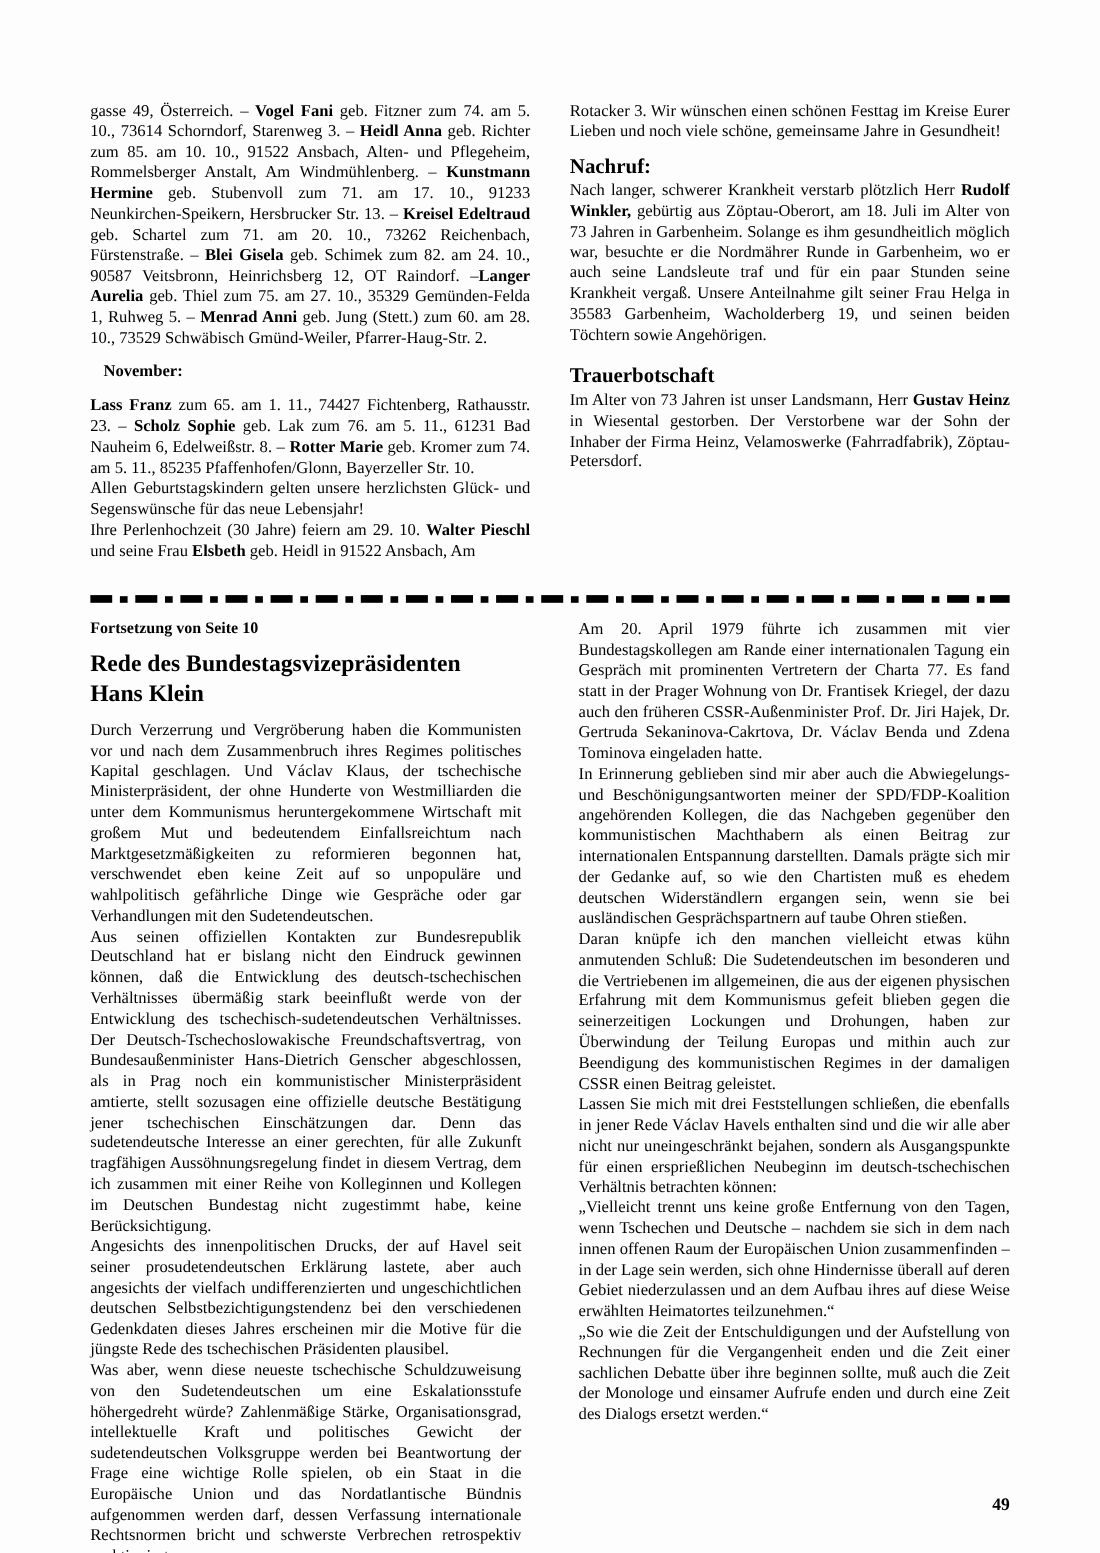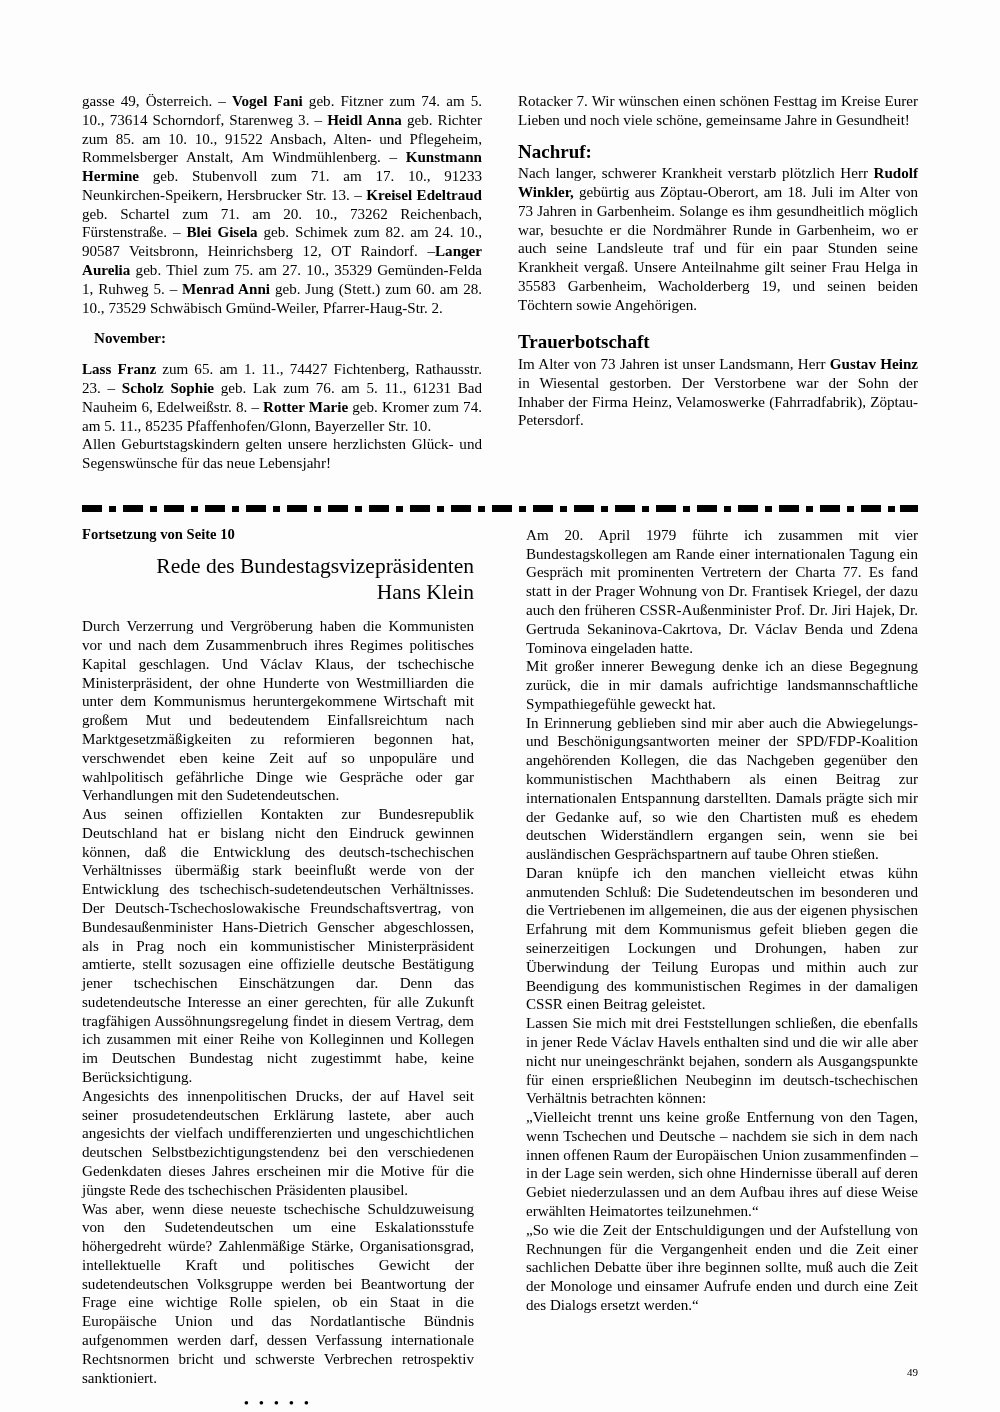--- a/index.html
+++ b/index.html
@@ -63,38 +63,38 @@
     width: 836px;
     display: block;
   }
 
   .cont-note {
     font-weight: bold;
     font-size: 14.6px;
     margin-bottom: 10px;
   }
   .article-title {
-    text-align: right;
-    font-weight: normal;
+    text-align: left;
+    font-weight: bold;
     font-size: 21.5px;
     line-height: 1.22;
     margin: 2px 0 12px 0;
   }
   .dots {
     text-align: center;
     letter-spacing: 3px;
     font-size: 15px;
     margin-top: 8px;
   }
   .pagenum {
     position: absolute;
     right: 82px;
     bottom: 34px;
-    font-size: 11px;
-    font-weight: normal;
+    font-size: 16px;
+    font-weight: bold;
   }
   .lower-cols {
     display: flex;
     gap: 52px;
     align-items: flex-start;
   }
   .sub-head {
     font-weight: bold;
     font-size: 19px;
     margin: 0 0 1px 0;
@@ -106,24 +106,25 @@
 <div class="page">
   <div class="content">
 
     <div class="cols">
 
       <div class="col">
         <p><span>gasse 49, Österreich. – </span><b>Vogel Fani</b><span> geb. Fitzner zum 74. am 5. 10., 73614 Schorndorf, Starenweg 3. – </span><b>Heidl Anna</b><span> geb. Richter zum 85. am 10. 10., 91522 Ansbach, Alten- und Pflegeheim, Rommelsberger Anstalt, Am Windmühlenberg. – </span><b>Kunstmann Hermine</b><span> geb. Stubenvoll zum 71. am 17. 10., 91233 Neunkirchen-Speikern, Hersbrucker Str. 13. – </span><b>Kreisel Edeltraud</b><span> geb. Schartel zum 71. am 20. 10., 73262 Reichenbach, Fürstenstraße. – </span><b>Blei Gisela</b><span> geb. Schimek zum 82. am 24. 10., 90587 Veitsbronn, Heinrichsberg 12, OT Raindorf. –</span><b>Langer Aurelia</b><span> geb. Thiel zum 75. am 27. 10., 35329 Gemünden-Felda 1, Ruhweg 5. – </span><b>Menrad Anni</b><span> geb. Jung (Stett.) zum 60. am 28. 10., 73529 Schwäbisch Gmünd-Weiler, Pfarrer-Haug-Str. 2.</span></p>
         <p class="heading-bold">November:</p>
         <p><b>Lass Franz</b><span> zum 65. am 1. 11., 74427 Fichtenberg, Rathausstr. 23. – </span><b>Scholz Sophie</b><span> geb. Lak zum 76. am 5. 11., 61231 Bad Nauheim 6, Edelweißstr. 8. – </span><b>Rotter Marie</b><span> geb. Kromer zum 74. am 5. 11., 85235 Pfaffenhofen/Glonn, Bayerzeller Str. 10.</span></p>
         <p>Allen Geburtstagskindern gelten unsere herzlichsten Glück- und Segenswünsche für das neue Lebensjahr!</p>
-      </div>
-
-      <div class="col">
-        <p>Rotacker 7. Wir wünschen einen schönen Festtag im Kreise Eurer Lieben und noch viele schöne, gemeinsame Jahre in Gesundheit!</p>
+        <p><span>Ihre Perlenhochzeit (30 Jahre) feiern am 29. 10. </span><b>Walter Pieschl</b><span> und seine Frau </span><b>Elsbeth</b><span> geb. Heidl in 91522 Ansbach, Am</span></p>
+      </div>
+
+      <div class="col">
+        <p>Rotacker 3. Wir wünschen einen schönen Festtag im Kreise Eurer Lieben und noch viele schöne, gemeinsame Jahre in Gesundheit!</p>
         <div class="spacer-sm"></div>
         <p class="sub-head">Nachruf:</p>
         <p><span>Nach langer, schwerer Krankheit verstarb plötzlich Herr </span><b>Rudolf Winkler,</b><span> gebürtig aus Zöptau-Oberort, am 18. Juli im Alter von 73 Jahren in Garbenheim. Solange es ihm gesundheitlich möglich war, besuchte er die Nordmährer Runde in Garbenheim, wo er auch seine Landsleute traf und für ein paar Stunden seine Krankheit vergaß. Unsere Anteilnahme gilt seiner Frau Helga in 35583 Garbenheim, Wacholderberg 19, und seinen beiden Töchtern sowie Angehörigen.</span></p>
         <div class="spacer-md"></div>
         <p class="sub-head">Trauerbotschaft</p>
         <p><span>Im Alter von 73 Jahren ist unser Landsmann, Herr </span><b>Gustav Heinz</b><span> in Wiesental gestorben. Der Verstorbene war der Sohn der Inhaber der Firma Heinz, Velamoswerke (Fahrradfabrik), Zöptau-Petersdorf.</span></p>
         <div class="spacer-sm"></div>
       </div>
     </div>
 
@@ -185,21 +186,20 @@
         </div>
         <p>Durch Verzerrung und Vergröberung haben die Kommunisten vor und nach dem Zusammenbruch ihres Regimes politisches Kapital geschlagen. Und Václav Klaus, der tschechische Ministerpräsident, der ohne Hunderte von Westmilliarden die unter dem Kommunismus heruntergekommene Wirtschaft mit großem Mut und bedeutendem Einfallsreichtum nach Marktgesetzmäßigkeiten zu reformieren begonnen hat, verschwendet eben keine Zeit auf so unpopuläre und wahlpolitisch gefährliche Dinge wie Gespräche oder gar Verhandlungen mit den Sudetendeutschen.</p>
         <p>Aus seinen offiziellen Kontakten zur Bundesrepublik Deutschland hat er bislang nicht den Eindruck gewinnen können, daß die Entwicklung des deutsch-tschechischen Verhältnisses übermäßig stark beeinflußt werde von der Entwicklung des tschechisch-sudetendeutschen Verhältnisses. Der Deutsch-Tschechoslowakische Freundschaftsvertrag, von Bundesaußenminister Hans-Dietrich Genscher abgeschlossen, als in Prag noch ein kommunistischer Ministerpräsident amtierte, stellt sozusagen eine offizielle deutsche Bestätigung jener tschechischen Einschätzungen dar. Denn das sudetendeutsche Interesse an einer gerechten, für alle Zukunft tragfähigen Aussöhnungsregelung findet in diesem Vertrag, dem ich zusammen mit einer Reihe von Kolleginnen und Kollegen im Deutschen Bundestag nicht zugestimmt habe, keine Berücksichtigung.</p>
         <p>Angesichts des innenpolitischen Drucks, der auf Havel seit seiner prosudetendeutschen Erklärung lastete, aber auch angesichts der vielfach undifferenzierten und ungeschichtlichen deutschen Selbstbezichtigungstendenz bei den verschiedenen Gedenkdaten dieses Jahres erscheinen mir die Motive für die jüngste Rede des tschechischen Präsidenten plausibel.</p>
         <p>Was aber, wenn diese neueste tschechische Schuldzuweisung von den Sudetendeutschen um eine Eskalationsstufe höhergedreht würde? Zahlenmäßige Stärke, Organisationsgrad, intellektuelle Kraft und politisches Gewicht der sudetendeutschen Volksgruppe werden bei Beantwortung der Frage eine wichtige Rolle spielen, ob ein Staat in die Europäische Union und das Nordatlantische Bündnis aufgenommen werden darf, dessen Verfassung internationale Rechtsnormen bricht und schwerste Verbrechen retrospektiv sanktioniert.</p>
         <div class="dots">• • • • •</div>
       </div>
 
       <div class="col">
         <p>Am 20. April 1979 führte ich zusammen mit vier Bundestagskollegen am Rande einer internationalen Tagung ein Gespräch mit prominenten Vertretern der Charta 77. Es fand statt in der Prager Wohnung von Dr. Frantisek Kriegel, der dazu auch den früheren CSSR-Außenminister Prof. Dr. Jiri Hajek, Dr. Gertruda Sekaninova-Cakrtova, Dr. Václav Benda und Zdena Tominova eingeladen hatte.</p>
-        <p>Mit großer innerer Bewegung denke ich an diese Begegnung zurück, die in mir damals aufrichtige landsmannschaftliche Sympathiegefühle geweckt hat.</p>
         <p>In Erinnerung geblieben sind mir aber auch die Abwiegelungs- und Beschönigungsantworten meiner der SPD/FDP-Koalition angehörenden Kollegen, die das Nachgeben gegenüber den kommunistischen Machthabern als einen Beitrag zur internationalen Entspannung darstellten. Damals prägte sich mir der Gedanke auf, so wie den Chartisten muß es ehedem deutschen Widerständlern ergangen sein, wenn sie bei ausländischen Gesprächspartnern auf taube Ohren stießen.</p>
         <p>Daran knüpfe ich den manchen vielleicht etwas kühn anmutenden Schluß: Die Sudetendeutschen im besonderen und die Vertriebenen im allgemeinen, die aus der eigenen physischen Erfahrung mit dem Kommunismus gefeit blieben gegen die seinerzeitigen Lockungen und Drohungen, haben zur Überwindung der Teilung Europas und mithin auch zur Beendigung des kommunistischen Regimes in der damaligen CSSR einen Beitrag geleistet.</p>
         <p>Lassen Sie mich mit drei Feststellungen schließen, die ebenfalls in jener Rede Václav Havels enthalten sind und die wir alle aber nicht nur uneingeschränkt bejahen, sondern als Ausgangspunkte für einen ersprießlichen Neubeginn im deutsch-tschechischen Verhältnis betrachten können:</p>
         <p>„Vielleicht trennt uns keine große Entfernung von den Tagen, wenn Tschechen und Deutsche – nachdem sie sich in dem nach innen offenen Raum der Europäischen Union zusammenfinden – in der Lage sein werden, sich ohne Hindernisse überall auf deren Gebiet niederzulassen und an dem Aufbau ihres auf diese Weise erwählten Heimatortes teilzunehmen.“</p>
         <p>„So wie die Zeit der Entschuldigungen und der Aufstellung von Rechnungen für die Vergangenheit enden und die Zeit einer sachlichen Debatte über ihre beginnen sollte, muß auch die Zeit der Monologe und einsamer Aufrufe enden und durch eine Zeit des Dialogs ersetzt werden.“</p>
       </div>
     </div>
   </div>
 
   <div class="pagenum">49</div>

